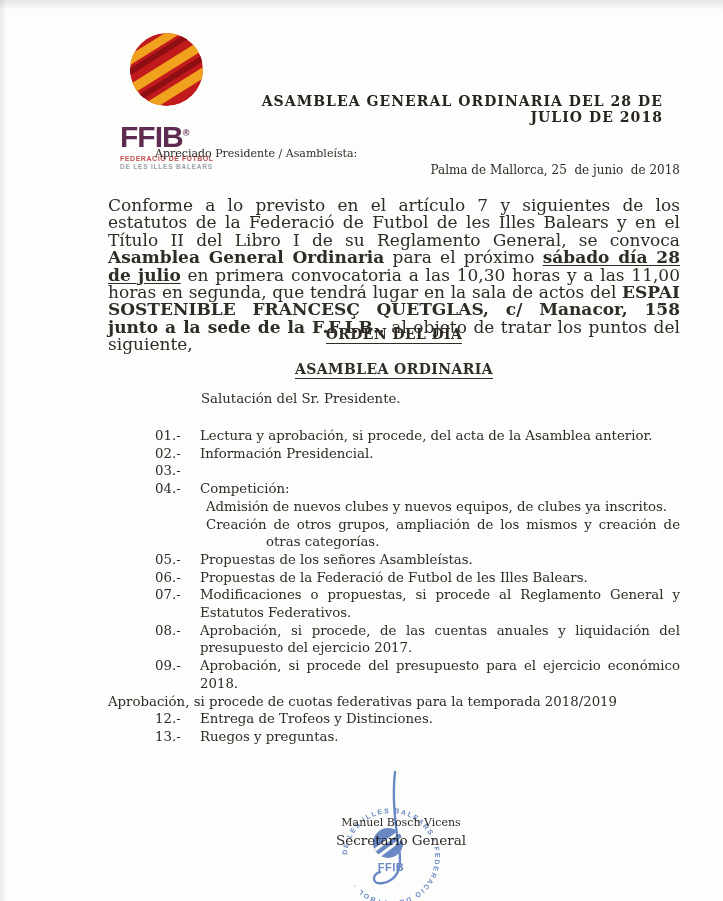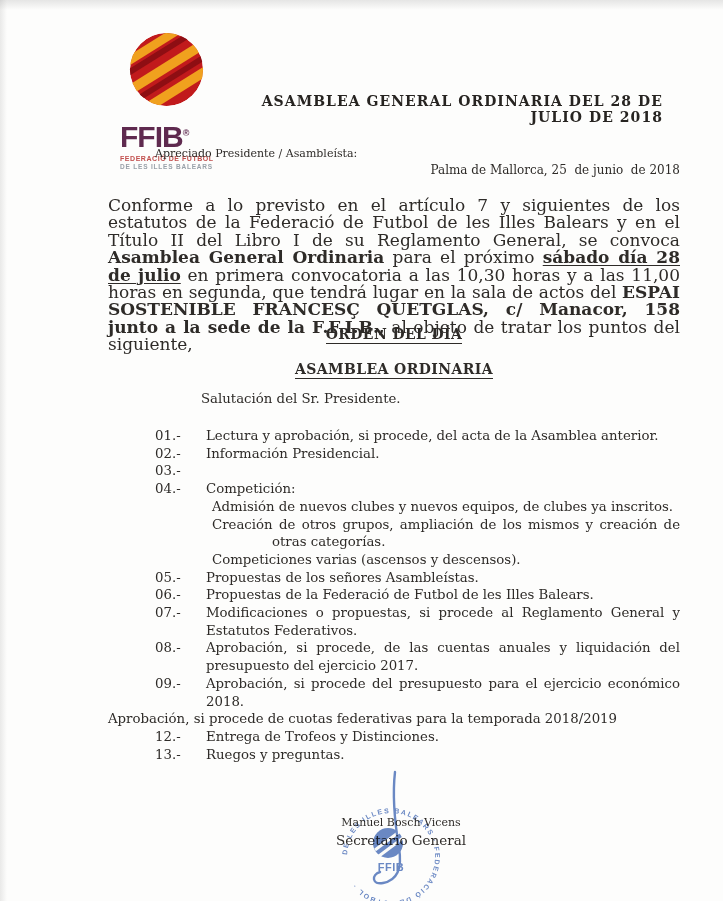--- a/index.html
+++ b/index.html
@@ -31,21 +31,21 @@
   .bodypar b.u { text-decoration:underline; text-underline-offset:2px; text-decoration-thickness:1.2px; }
 
   .h-center { position:absolute; left:108px; width:572px; text-align:center; font-size:14px; font-weight:700; letter-spacing:.4px; }
   .h-orden { top:326px; }
   .h-asamblea { top:361px; }
   .h-center span { border-bottom:1.6px solid #2e2b28; padding-bottom:1px; }
 
   .salutation { position:absolute; left:201px; top:391px; font-size:13.3px; }
 
   .agenda { position:absolute; left:108px; top:427px; width:572px; font-size:13.3px; line-height:17.7px; }
-  .row { display:flex;gap:6px; }
+  .row { display:flex; }
   .num { flex:0 0 92px; padding-left:47px; }
   .txt { flex:1; text-align:justify; }
   .subs .subline { padding-left:66px; text-indent:-60px; text-align:justify; }
 
   .sig-name { position:absolute; left:301px; top:816px; width:200px; text-align:center; font-size:11px; }
   .sig-role { position:absolute; left:301px; top:832px; width:200px; text-align:center; font-size:13.5px; }
 
   .stamp { position:absolute; left:321px; top:758px; mix-blend-mode:multiply; opacity:.82; }
   .stamp text { fill:currentColor; }
 </style>
@@ -104,21 +104,20 @@
 
     <div class="row">
       <span class="num">03.-</span>
     </div>
 
     <div class="row">
       <span class="num">04.-</span>
       <div class="txt"><span>Competición:</span><div class="subs">
             <div class="subline">Admisión de nuevos clubes y nuevos equipos, de clubes ya inscritos.</div>
             <div class="subline">Creación de otros grupos, ampliación de los mismos y creación de otras categorías.</div>
-            <div class="subline">Competiciones varias (ascensos y descensos).</div>
           </div></div>
     </div>
 
     <div class="row">
       <span class="num">05.-</span>
       <div class="txt"><span>Propuestas de los señores Asambleístas.</span><div class="subs"></div></div>
     </div>
 
     <div class="row">
       <span class="num">06.-</span>

